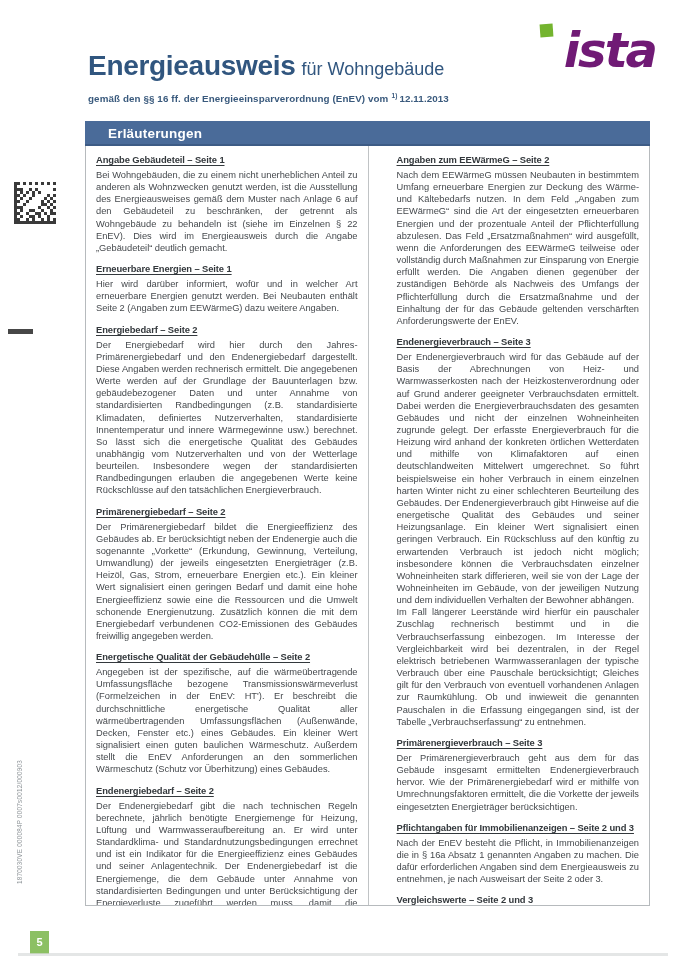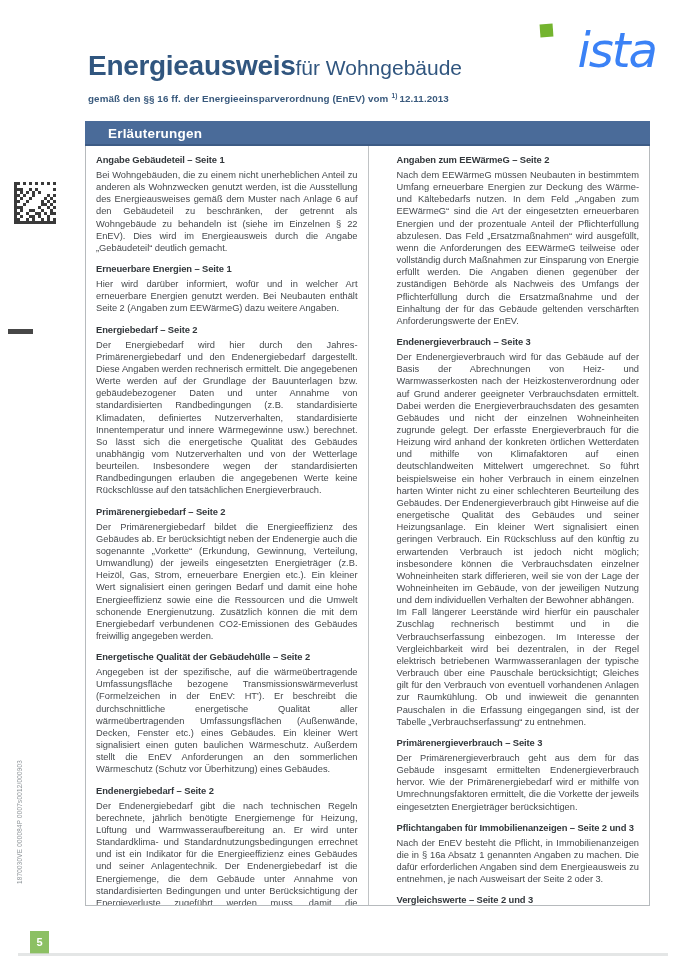--- a/index.html
+++ b/index.html
@@ -4,45 +4,45 @@
 <style>
   html,body{margin:0;padding:0;background:#e8e8e8;}
   .page{
     position:relative;width:680px;height:960px;background:#ffffff;
     font-family:"Liberation Sans","DejaVu Sans",sans-serif;overflow:hidden;
     box-shadow:0 0 4px rgba(0,0,0,.25);
   }
   
   .title-line{position:absolute;left:88px;top:50px;white-space:nowrap;color:#31567f;}
   .title-main{font-size:28px;font-weight:700;letter-spacing:-0.3px;}
-  .title-suffix{font-size:21px;font-weight:400;text-align:center;}
+  .title-suffix{font-size:18px;font-weight:400;margin-left:6px;text-align:center;}
   .subtitle{position:absolute;left:88px;top:92px;font-size:9.8px;font-weight:700;color:#3a5a7d;letter-spacing:0.1px;}
   .subtitle sup{font-size:6.5px;vertical-align:super;margin:0 2px 0 3px;}
   .logo{position:absolute;right:24px;top:24px;width:140px;height:70px;}
   .logo-text{
     position:absolute;right:0;top:2px;font-family:"DejaVu Sans","Liberation Sans",sans-serif;
-    font-size:48px;line-height:1;font-weight:400;font-style:italic;color:#3b82f6;letter-spacing:-2px;
+    font-size:48px;line-height:1;font-weight:700;font-style:italic;color:#701a75;letter-spacing:-2px;
   }
   .logo-square{position:absolute;right:103px;top:0px;width:13px;height:13px;background:#74b42f;transform:rotate(-4deg);}
   
   .section-bar{
     position:absolute;left:85px;top:121px;width:565px;height:25px;background:#4a6b99;
     color:#ffffff;font-size:13.5px;font-weight:700;line-height:25px;padding-left:23px;
     box-sizing:border-box;letter-spacing:0.2px;border-bottom:2px solid #3d5b85;
   }
   
   .content-box{
     position:absolute;left:85px;top:146px;width:565px;height:760px;box-sizing:border-box;
     border:1px solid #b6babd;border-top:none;display:flex;overflow:hidden;background:#fff;
   }
   .col{flex:1 1 50%;box-sizing:border-box;padding:5px 10px 8px 10px;}
   .col-right{border-left:1px solid #c0c3c5;padding-left:28px;}
   .sec h3{
     font-size:9.4px;font-weight:700;color:#33383c;margin:9px 0 4px 0;
-    text-underline-offset:2px;letter-spacing:-0.1px;
+    text-decoration:underline;text-underline-offset:2px;letter-spacing:-0.1px;
   }
   .sec:first-child h3{margin-top:3px;}
   .sec p{
     margin:0;font-size:9.3px;line-height:12.15px;color:#45494d;text-align:justify;
     hyphens:auto;-webkit-hyphens:auto;word-spacing:-0.2px;
   }
   
   .footnote{position:absolute;left:88px;top:968px;font-size:8.7px;font-weight:600;color:#4a4f53;}
   .page-num{
     position:absolute;left:30px;top:931px;width:19px;height:23px;background:#8cc063;

